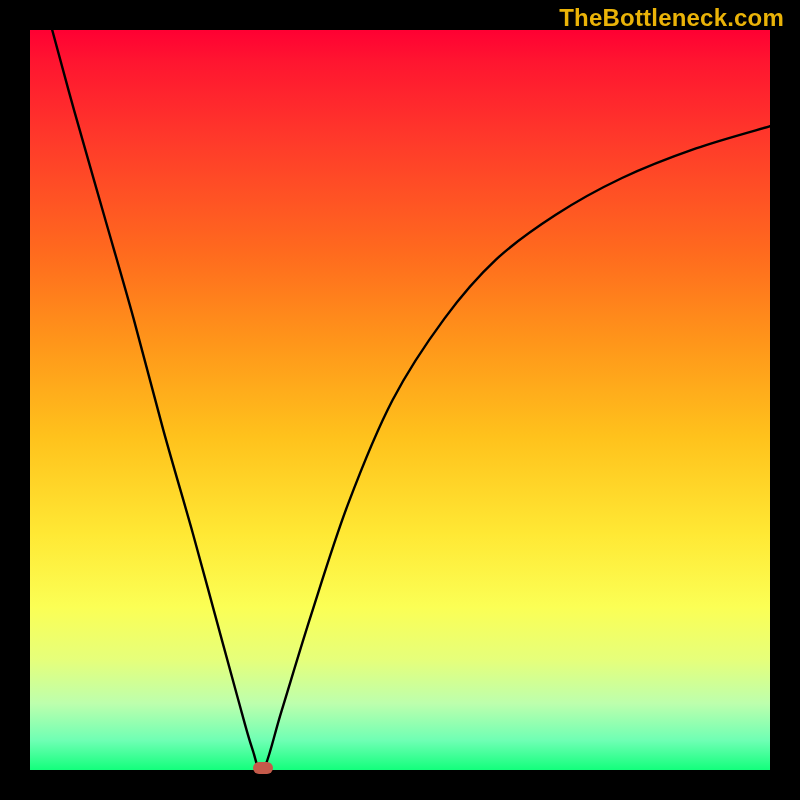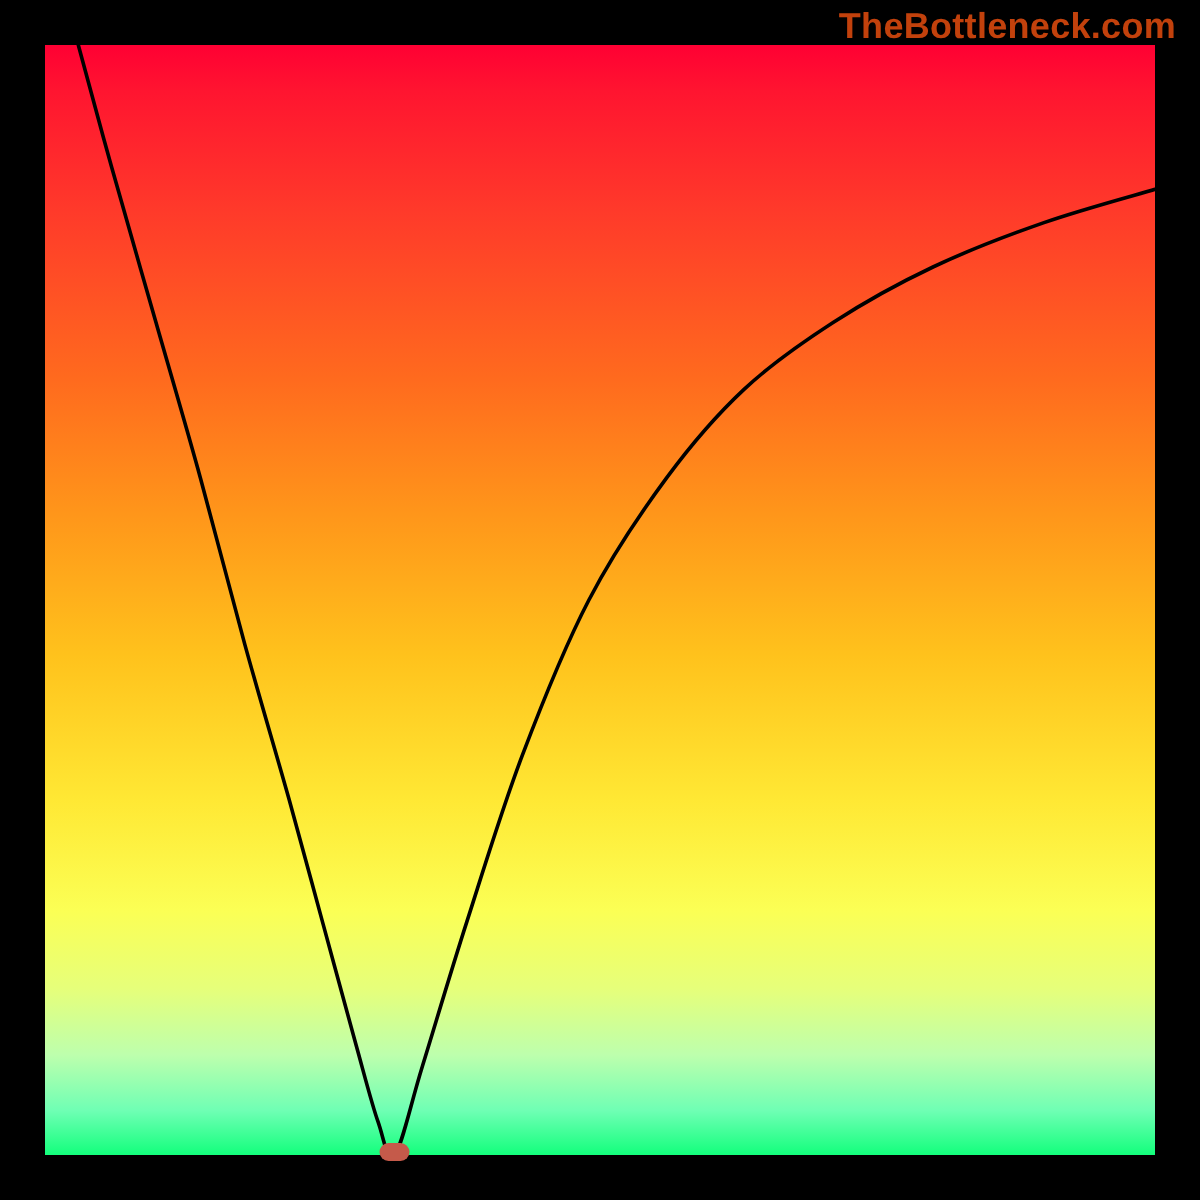--- a/index.html
+++ b/index.html
@@ -14,21 +14,21 @@
   .frame {
     position: relative;
     width: 800px;
     height: 800px;
     background: #000;
   }
   .watermark {
     position: absolute;
     top: 4px;
     right: 16px;
-    color: #c2410c;
+    color: #eab308;
     font-size: 24px;
     font-weight: 600;
     letter-spacing: 0.2px;
     z-index: 10;
     user-select: none;
   }
   .plot {
     position: absolute;
     left: 30px;
     top: 30px;

